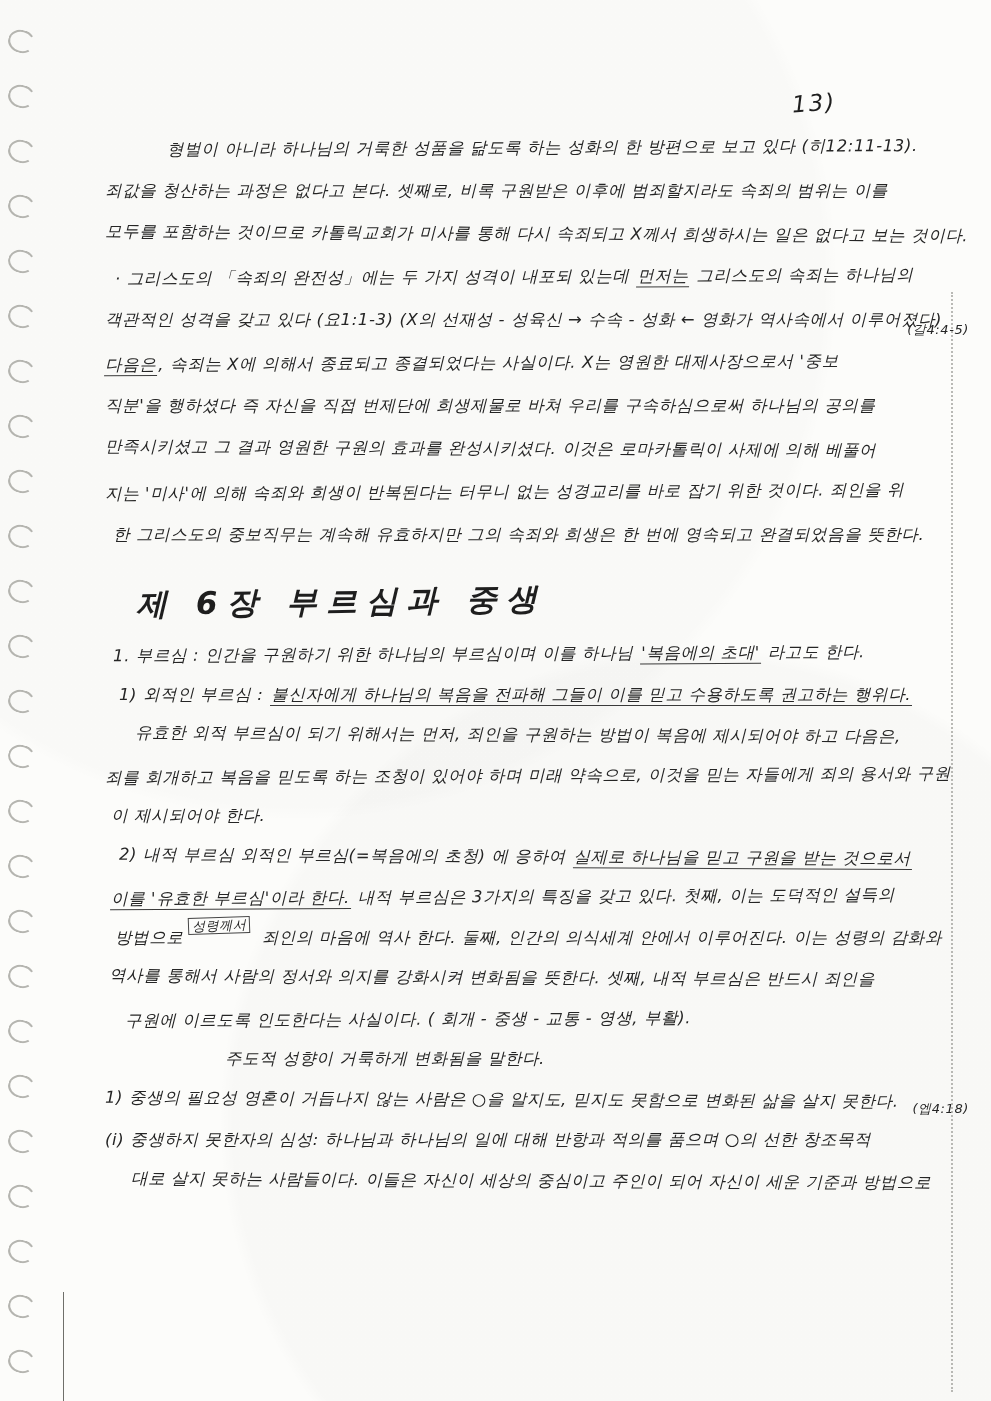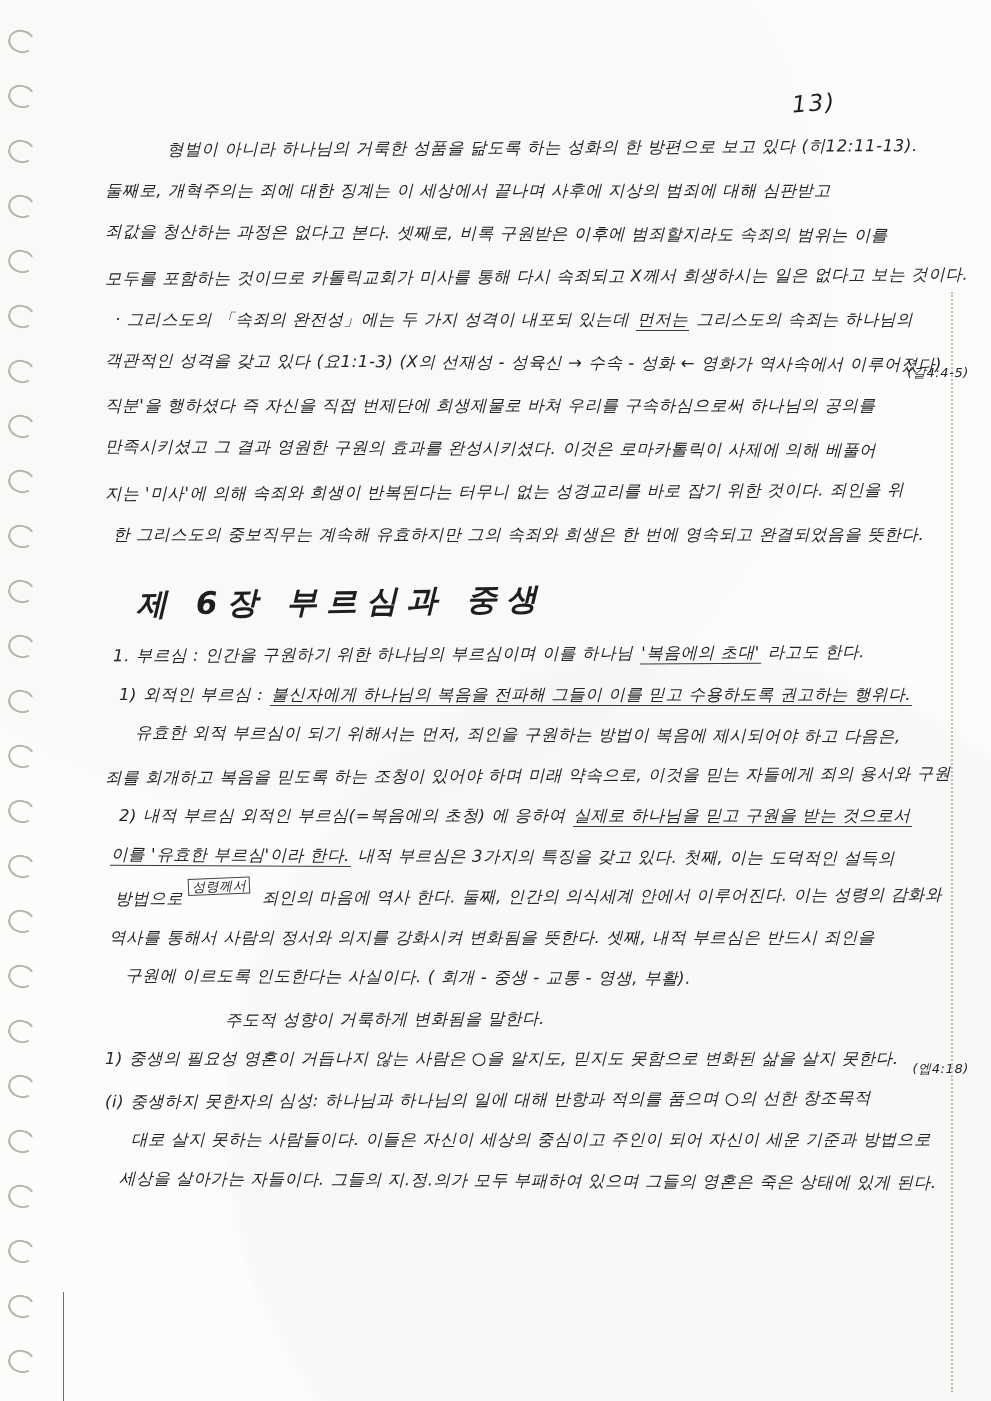--- a/index.html
+++ b/index.html
@@ -95,46 +95,46 @@
       <div class="hole" style="top: 1240px;"></div>
       <div class="hole" style="top: 1295px;"></div>
       <div class="hole" style="top: 1350px;"></div>
     </div>
 
   <div class="page-number">13)</div>
 
   <div class="content">
     <div class="para" id="para-atonement">
         <div class="line" style="padding-left: 62px;"><span class="seg">형벌이 아니라    하나님의 거룩한 성품을 닮도록 하는 성화의 한 방편으로 보고 있다 (히12:11-13).</span></div>
-        <div class="line"><span class="seg">둘째로,  개혁주의는  죄에 대한 징계는  이 세상에서 끝나며   사후에  지상의 범죄에  대해 심판받고</span></div>
         <div class="line"><span class="seg">죄값을  청산하는 과정은 없다고 본다.   셋째로,  비록 구원받은 이후에  범죄할지라도  속죄의 범위는 이를</span></div>
         <div class="line"><span class="seg">모두를  포함하는 것이므로  카톨릭교회가  미사를 통해 다시 속죄되고  X께서  희생하시는 일은 없다고 보는 것이다.</span></div>
         <div class="line" style="padding-left: 10px;"><span class="seg">· 그리스도의 「속죄의 완전성」에는  두 가지 성격이  내포되 있는데  </span><span class="seg u">먼저는</span><span class="seg">  그리스도의 속죄는  하나님의</span></div>
         <div class="line"><span class="seg">객관적인 성격을 갖고 있다 (요1:1-3) (X의 선재성 - 성육신 → 수속 - 성화 ← 영화가 역사속에서 이루어졌다)</span></div>
         <div class="line note-line"><span class="seg">(갈4:4-5)</span></div>
+        <div class="line"><span class="seg u">다음은</span><span class="seg">,  속죄는 X에 의해서 종료되고 종결되었다는 사실이다.   X는  영원한  대제사장으로서 '중보</span></div>
         <div class="line"><span class="seg">직분'을  행하셨다  즉  자신을 직접 번제단에  희생제물로 바쳐 우리를 구속하심으로써  하나님의  공의를</span></div>
         <div class="line"><span class="seg">만족시키셨고  그 결과  영원한 구원의 효과를 완성시키셨다.    이것은  로마카톨릭이  사제에 의해 베풀어</span></div>
         <div class="line"><span class="seg">지는 '미사'에 의해  속죄와 희생이  반복된다는  터무니 없는  성경교리를  바로 잡기 위한 것이다.  죄인을 위</span></div>
         <div class="line" style="padding-left: 8px;"><span class="seg">한  그리스도의 중보직무는  계속해 유효하지만  그의 속죄와 희생은  한 번에  영속되고 완결되었음을  뜻한다.</span></div>
       </div>
     <div class="chapter">제 6장   부르심과 중생</div>
     <div class="para body-block" id="para-calling">
         <div class="line" style="padding-left: 8px;"><span class="seg">1. 부르심 :  인간을 구원하기 위한  하나님의 부르심이며  이를  하나님 </span><span class="seg u">'복음에의 초대'</span><span class="seg"> 라고도 한다.</span></div>
         <div class="line" style="padding-left: 14px;"><span class="seg">1) 외적인 부르심 :  </span><span class="seg u">불신자에게  하나님의 복음을 전파해  그들이 이를 믿고 수용하도록 권고하는 행위다.</span></div>
         <div class="line" style="padding-left: 30px;"><span class="seg">유효한 외적 부르심이 되기 위해서는   먼저,  죄인을 구원하는 방법이  복음에  제시되어야 하고  다음은,</span></div>
         <div class="line"><span class="seg">죄를 회개하고  복음을 믿도록 하는  조청이 있어야 하며  미래 약속으로,  이것을 믿는 자들에게  죄의 용서와 구원</span></div>
+        <div class="line" style="padding-left: 6px;"><span class="seg">이 제시되어야 한다.</span></div>
         <div class="line" style="padding-left: 14px;"><span class="seg">2) 내적 부르심   외적인 부르심(=복음에의 초청) 에 응하여  </span><span class="seg u">실제로  하나님을 믿고 구원을 받는 것으로서</span></div>
         <div class="line" style="padding-left: 6px;"><span class="seg u">이를 '유효한 부르심'이라 한다.</span><span class="seg">   내적 부르심은  3가지의 특징을 갖고 있다.   첫째,  이는 도덕적인 설득의</span></div>
         <div class="line" style="padding-left: 10px;"><span class="seg">방법으로</span><span class="seg insert">성령께서</span><span class="seg"> 죄인의 마음에  역사 한다.   둘째,  인간의 의식세계 안에서  이루어진다.  이는 성령의 감화와</span></div>
         <div class="line" style="padding-left: 4px;"><span class="seg">역사를  통해서  사람의 정서와 의지를  강화시켜  변화됨을 뜻한다.   셋째,  내적 부르심은  반드시  죄인을</span></div>
         <div class="line" style="padding-left: 20px;"><span class="seg">구원에 이르도록  인도한다는 사실이다.  ( 회개 - 중생 - 교통 - 영생, 부활).</span></div>
         <div class="line" style="padding-left: 120px;"><span class="seg">주도적 성향이  거룩하게  변화됨을 말한다.</span></div>
         <div class="line"><span class="seg">1) 중생의 필요성    영혼이 거듭나지 않는 사람은  ○을 알지도, 믿지도 못함으로  변화된 삶을 살지 못한다.</span></div>
         <div class="line note-line"><span class="seg">(엡4:18)</span></div>
         <div class="line"><span class="seg">(i) 중생하지 못한자의 심성:   하나님과 하나님의 일에 대해  반항과 적의를 품으며  ○의 선한  창조목적</span></div>
         <div class="line" style="padding-left: 26px;"><span class="seg">대로  살지 못하는 사람들이다.   이들은  자신이 세상의 중심이고  주인이 되어  자신이 세운 기준과  방법으로</span></div>
-        <div class="line" style="padding-left: 14px;"><span class="seg">세상을 살아가는  자들이다.   그들의  지.정.의가  모두 부패하여 있으며  그들의 영혼은  죽은 상태에  있게 된다.</span></div>
       </div>
   </div>
 
   <div class="right-edge"></div>
   <div class="bottom-left-line"></div>
 </div>
 
 </body></html>

